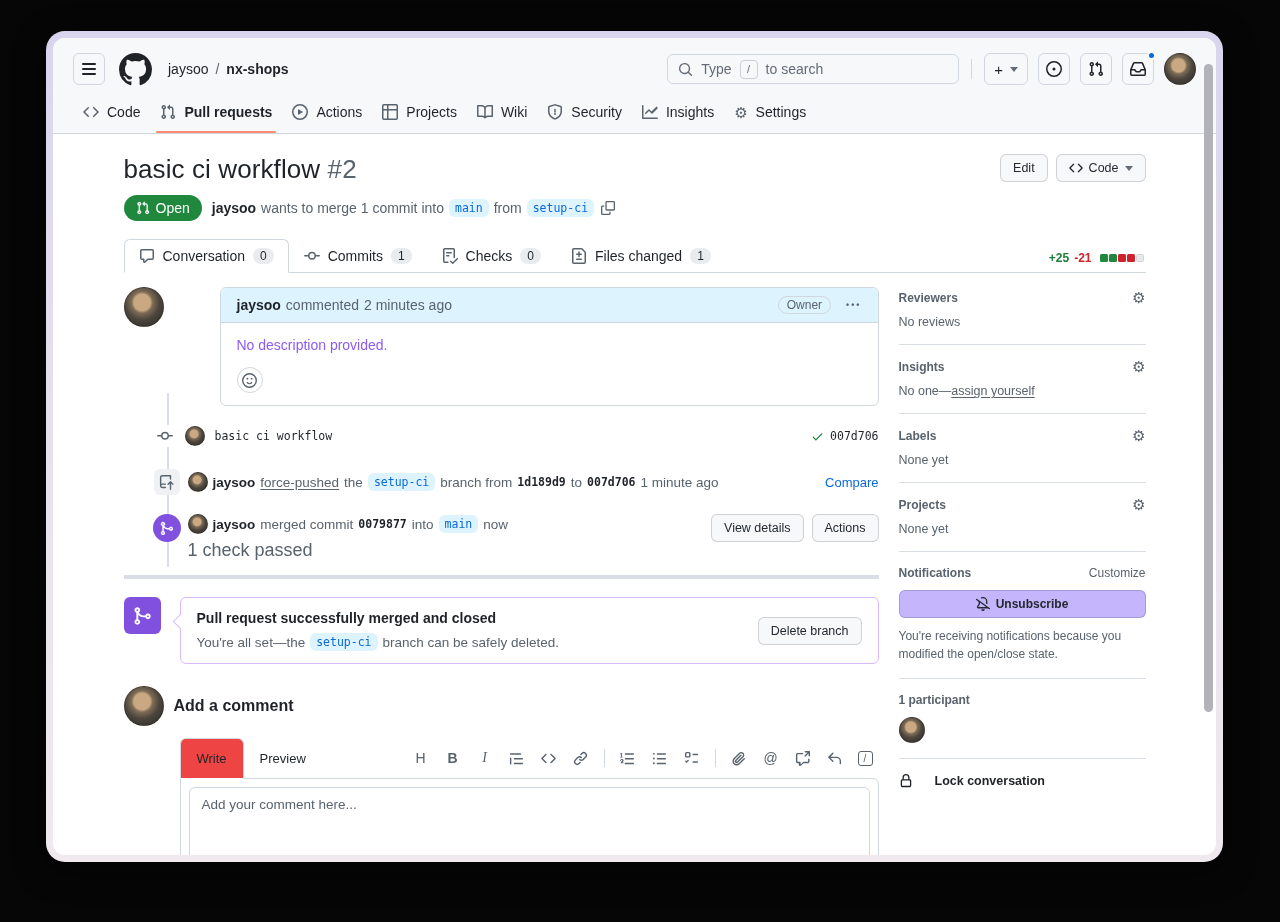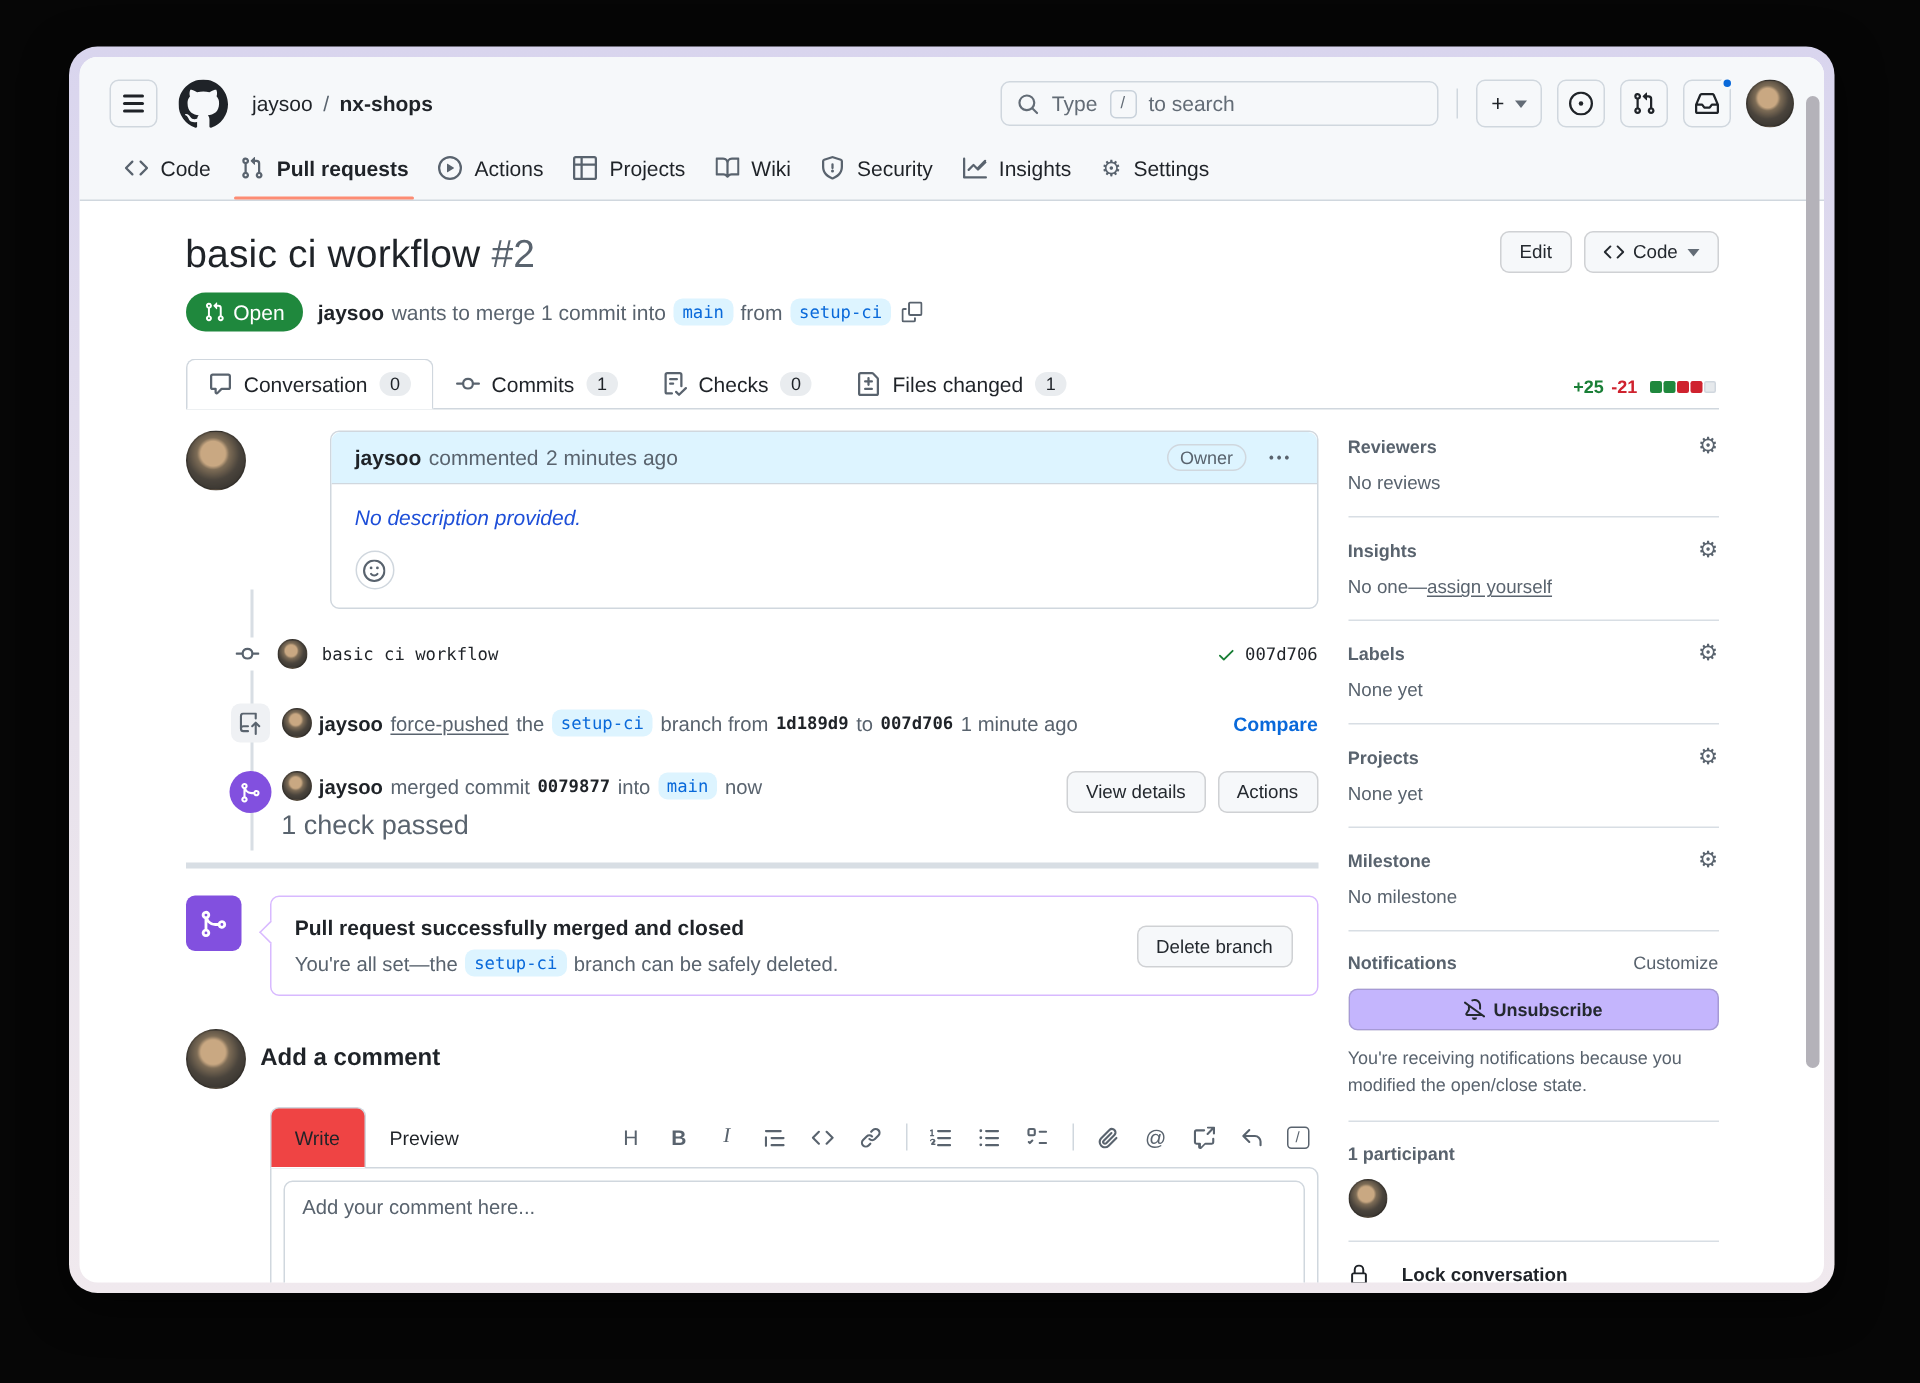--- a/index.html
+++ b/index.html
@@ -73,37 +73,37 @@
 
   
   .comment { display:flex; }
   .comment-box { margin-left:56px; flex:1; border:1px solid #d0d7de; border-radius:6px; background:#fff; position:relative; }
   .comment-head { background:#ddf4ff; border-bottom:1px solid #d0d7de; border-radius:6px 6px 0 0; display:flex; align-items:center; padding:8px 16px; font-size:14px; color:#59636e; gap:5px; }
   .comment-head .author { font-weight:600; color:#1f2328; }
   .badge { margin-left:auto; border:1px solid #d0d7de; border-radius:2em; font-size:12px; color:#59636e; padding:1px 8px; }
   .kebab { margin-left:10px; color:#59636e; letter-spacing:1px; font-weight:700; cursor:pointer; }
   .kebab::before { content:"\2022\2022\2022"; font-size:9px; letter-spacing:2px; position:relative; top:-2px; }
   .comment-body { padding:14px 16px 12px 16px; }
-  .nodesc { font-style:italic; color:#1d4ed8; font-size:14px; }
+  .nodesc { color:#8b5cf6; font-size:14px; }
   .emoji-btn { margin-top:14px; width:26px; height:26px; border:1px solid #d0d7de; border-radius:50%; display:flex; align-items:center; justify-content:center; color:#59636e; background:#fff; cursor:pointer; }
 
   
   .event { display:flex; align-items:center; position:relative; font-size:13.5px; color:#59636e; }
   .event .author { font-weight:600; color:#1f2328; }
   .mono { font-family:"DejaVu Sans Mono", monospace; font-size:11.5px; color:#1f2328; }
   .mono.b { font-weight:700; }
   .ev-commit { margin-top:20px; padding-left:35px; }
   .ev-commit .commit-icon { position:absolute; left:33px; background:#fff; padding:3px 0; color:#59636e; }
   .ev-commit .msg { font-family:"DejaVu Sans Mono", monospace; font-size:11.5px; color:#1f2328; margin-left:10px; }
   .ev-commit .right { margin-left:auto; display:flex; align-items:center; gap:6px; }
   .ev-fp { margin-top:26px; padding-left:30px; gap:7px; flex-wrap:wrap; }
   .fp-badge { position:absolute; left:30px; width:26px; height:26px; border-radius:6px; background:#eff1f4; display:flex; align-items:center; justify-content:center; color:#59636e; }
   .ev-fp .body { margin-left:34px; display:flex; align-items:center; gap:5px; flex-wrap:wrap; }
   .underline { text-decoration:underline; text-underline-offset:2px; }
-  .link { color:#0969da; cursor:pointer; font-size:13px;font-weight:bold; }
+  .link { color:#0969da; cursor:pointer; font-size:13px; }
   .ev-merge { margin-top:22px; padding-left:29px; align-items:flex-start; }
   .merge-badge { position:absolute; left:29px; top:0; width:28px; height:28px; border-radius:50%; background:#8250df; display:flex; align-items:center; justify-content:center; color:#fff; }
   .ev-merge .body { margin-left:35px; }
   .ev-merge .line1 { display:flex; align-items:center; gap:5px; }
   .ev-merge .sub { font-size:18px; color:#59636e; margin-top:6px; }
   .ev-merge .right { margin-left:auto; display:flex; gap:8px; }
 
   .big-divider { height:4px; background:#d8dee4; margin-top:14px; }
 
   
@@ -533,27 +533,20 @@
         </div>
         <div class="sb-section">
           <div class="sb-head">
             <span class="sb-label">Projects</span>
             <span class="gear-icon"></span>
           </div>
           <div class="sb-value">None yet</div>
         </div>
         <div class="sb-section">
           <div class="sb-head">
-            <span class="sb-label">Milestone</span>
-            <span class="gear-icon"></span>
-          </div>
-          <div class="sb-value">No milestone</div>
-        </div>
-        <div class="sb-section">
-          <div class="sb-head">
             <span class="sb-label">Notifications</span>
             <span class="customize">Customize</span>
           </div>
           <button class="unsub-btn">
             <svg width="14" height="14" viewBox="0 0 16 16" fill="currentColor">
                   <path d="m4.182 4.31.016.011 10.104 7.316.013.01 1.375.996a.75.75 0 1 1-.88 1.214L13.626 13H2.518a1.516 1.516 0 0 1-1.263-2.36l1.703-2.554A.255.255 0 0 0 3 7.947V5.305L.31 3.357a.75.75 0 1 1 .88-1.214Zm7.373 7.19L4.5 6.391v1.556c0 .346-.102.683-.294.97l-1.703 2.556a.017.017 0 0 0-.003.01c0 .005.002.009.005.012a.014.014 0 0 0 .006.004l.007.001ZM7.999 1.5c-.468 0-.913.095-1.316.251a.75.75 0 1 1-.579-1.383A5.01 5.01 0 0 1 13 5v2.373a.75.75 0 0 1-1.5 0V5A3.5 3.5 0 0 0 7.999 1.5ZM8 16a2 2 0 0 1-1.985-1.75c-.017-.137.097-.25.235-.25h3.5c.138 0 .252.113.235.25A2 2 0 0 1 8 16Z"></path>
                 </svg>
             <span>Unsubscribe</span>
           </button>
           <div class="sb-caption">You're receiving notifications because you modified the open/close state.</div>

